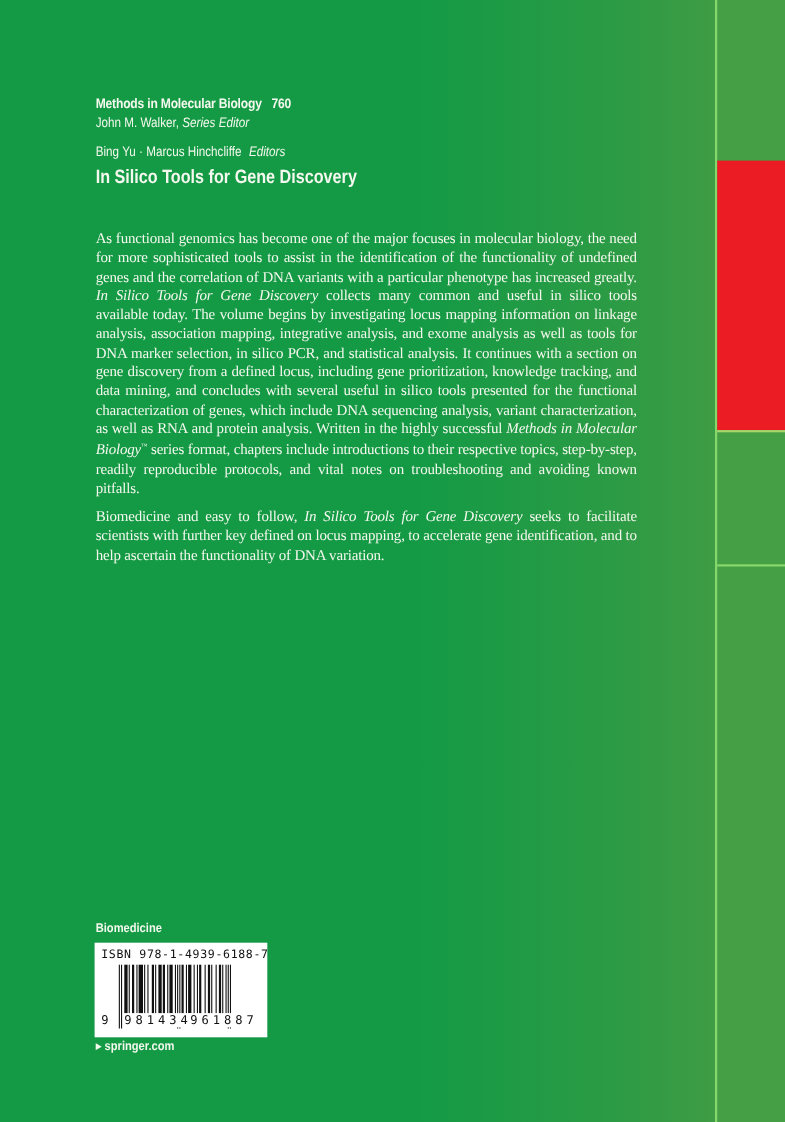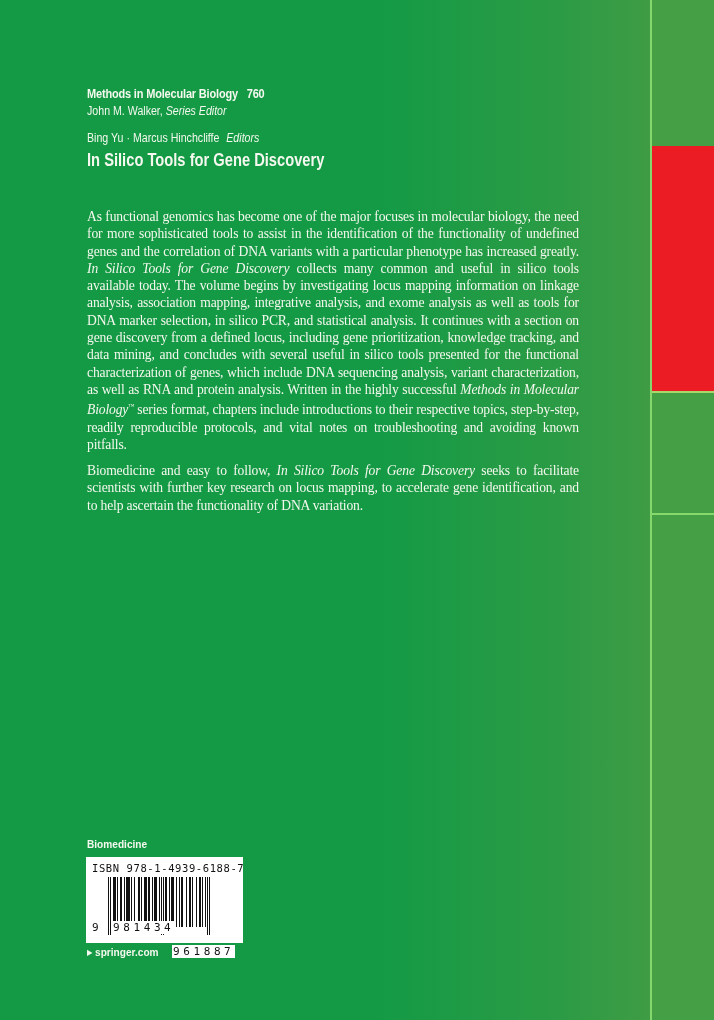--- a/index.html
+++ b/index.html
@@ -109,21 +109,21 @@
   <span>John M. Walker,</span>
   <i>Series Editor</i>
 </div>
 <div class="editors sans">
   <span>Bing Yu · Marcus Hinchcliffe</span><span class="role">Editors</span>
 </div>
 <div class="title sans">In Silico Tools for Gene Discovery</div>
 
 <div class="blurb serif">
   <p><span>As functional genomics has become one of the major focuses in molecular biology, the need for more sophisticated tools to assist in the identification of the functionality of undefined genes and the correlation of DNA variants with a particular phenotype has increased greatly. </span><i>In Silico Tools for Gene Discovery</i><span> collects many common and useful in silico tools available today. The volume begins by investigating locus mapping information on linkage analysis, association mapping, integrative analysis, and exome analysis as well as tools for DNA marker selection, in silico PCR, and statistical analysis. It continues with a section on gene discovery from a defined locus, including gene prioritization, knowledge tracking, and data mining, and concludes with several useful in silico tools presented for the functional characterization of genes, which include DNA sequencing analysis, variant characterization, as well as RNA and protein analysis. Written in the highly successful </span><i>Methods in Molecular Biology</i><sup>™</sup><span> series format, chapters include introduc­tions to their respective topics, step-by-step, readily reproducible protocols, and vital notes on troubleshooting and avoiding known pitfalls.</span></p>
-  <p><span>Biomedicine and easy to follow, </span><i>In Silico Tools for Gene Discovery</i><span> seeks to facilitate scientists with further key research on locus mapping, to accelerate gene identification, and to help ascertain the functionality of DNA variation.</span></p>
+  <p><span>Biomedicine and easy to follow, </span><i>In Silico Tools for Gene Discovery</i><span> seeks to facilitate scientists with further key defined on locus mapping, to accelerate gene identification, and to help ascertain the functionality of DNA variation.</span></p>
 </div>
 
 <div class="subject sans">Biomedicine</div>
 
 <div class="isbn-box">
   <div class="isbn-text" style="font-family:'DejaVu Sans Mono','Liberation Mono',monospace;">ISBN 978-1-4939-6188-7</div>
   <div class="bars">
     <span class="g" style="width:1px"></span>
       <span class="s" style="width:1px"></span>
       <span class="g" style="width:1px"></span>
@@ -185,18 +185,18 @@
       <span style="width:1px"></span>
       <span class="s" style="width:2px"></span>
     <span style="width:1px"></span>
       <span class="s" style="width:1px"></span>
     <span class="g" style="width:1px"></span>
       <span class="s" style="width:1px"></span>
       <span class="g" style="width:1px"></span>
   </div>
   <div class="digit-first" style="font-family:'DejaVu Sans Mono','Liberation Mono',monospace;">9</div>
   <div class="digits-l" style="font-family:'DejaVu Sans Mono','Liberation Mono',monospace;">981434</div>
-  <div class="digits-r" style="font-family:'DejaVu Sans Mono','Liberation Mono',monospace;margin-top:24px;">961887</div>
+  <div class="digits-r" style="font-family:'DejaVu Sans Mono','Liberation Mono',monospace;">961887</div>
 </div>
 
 <div class="springer sans">
   <span class="arrow">▶</span><span>springer.com</span>
 </div>
 
 </body></html>

